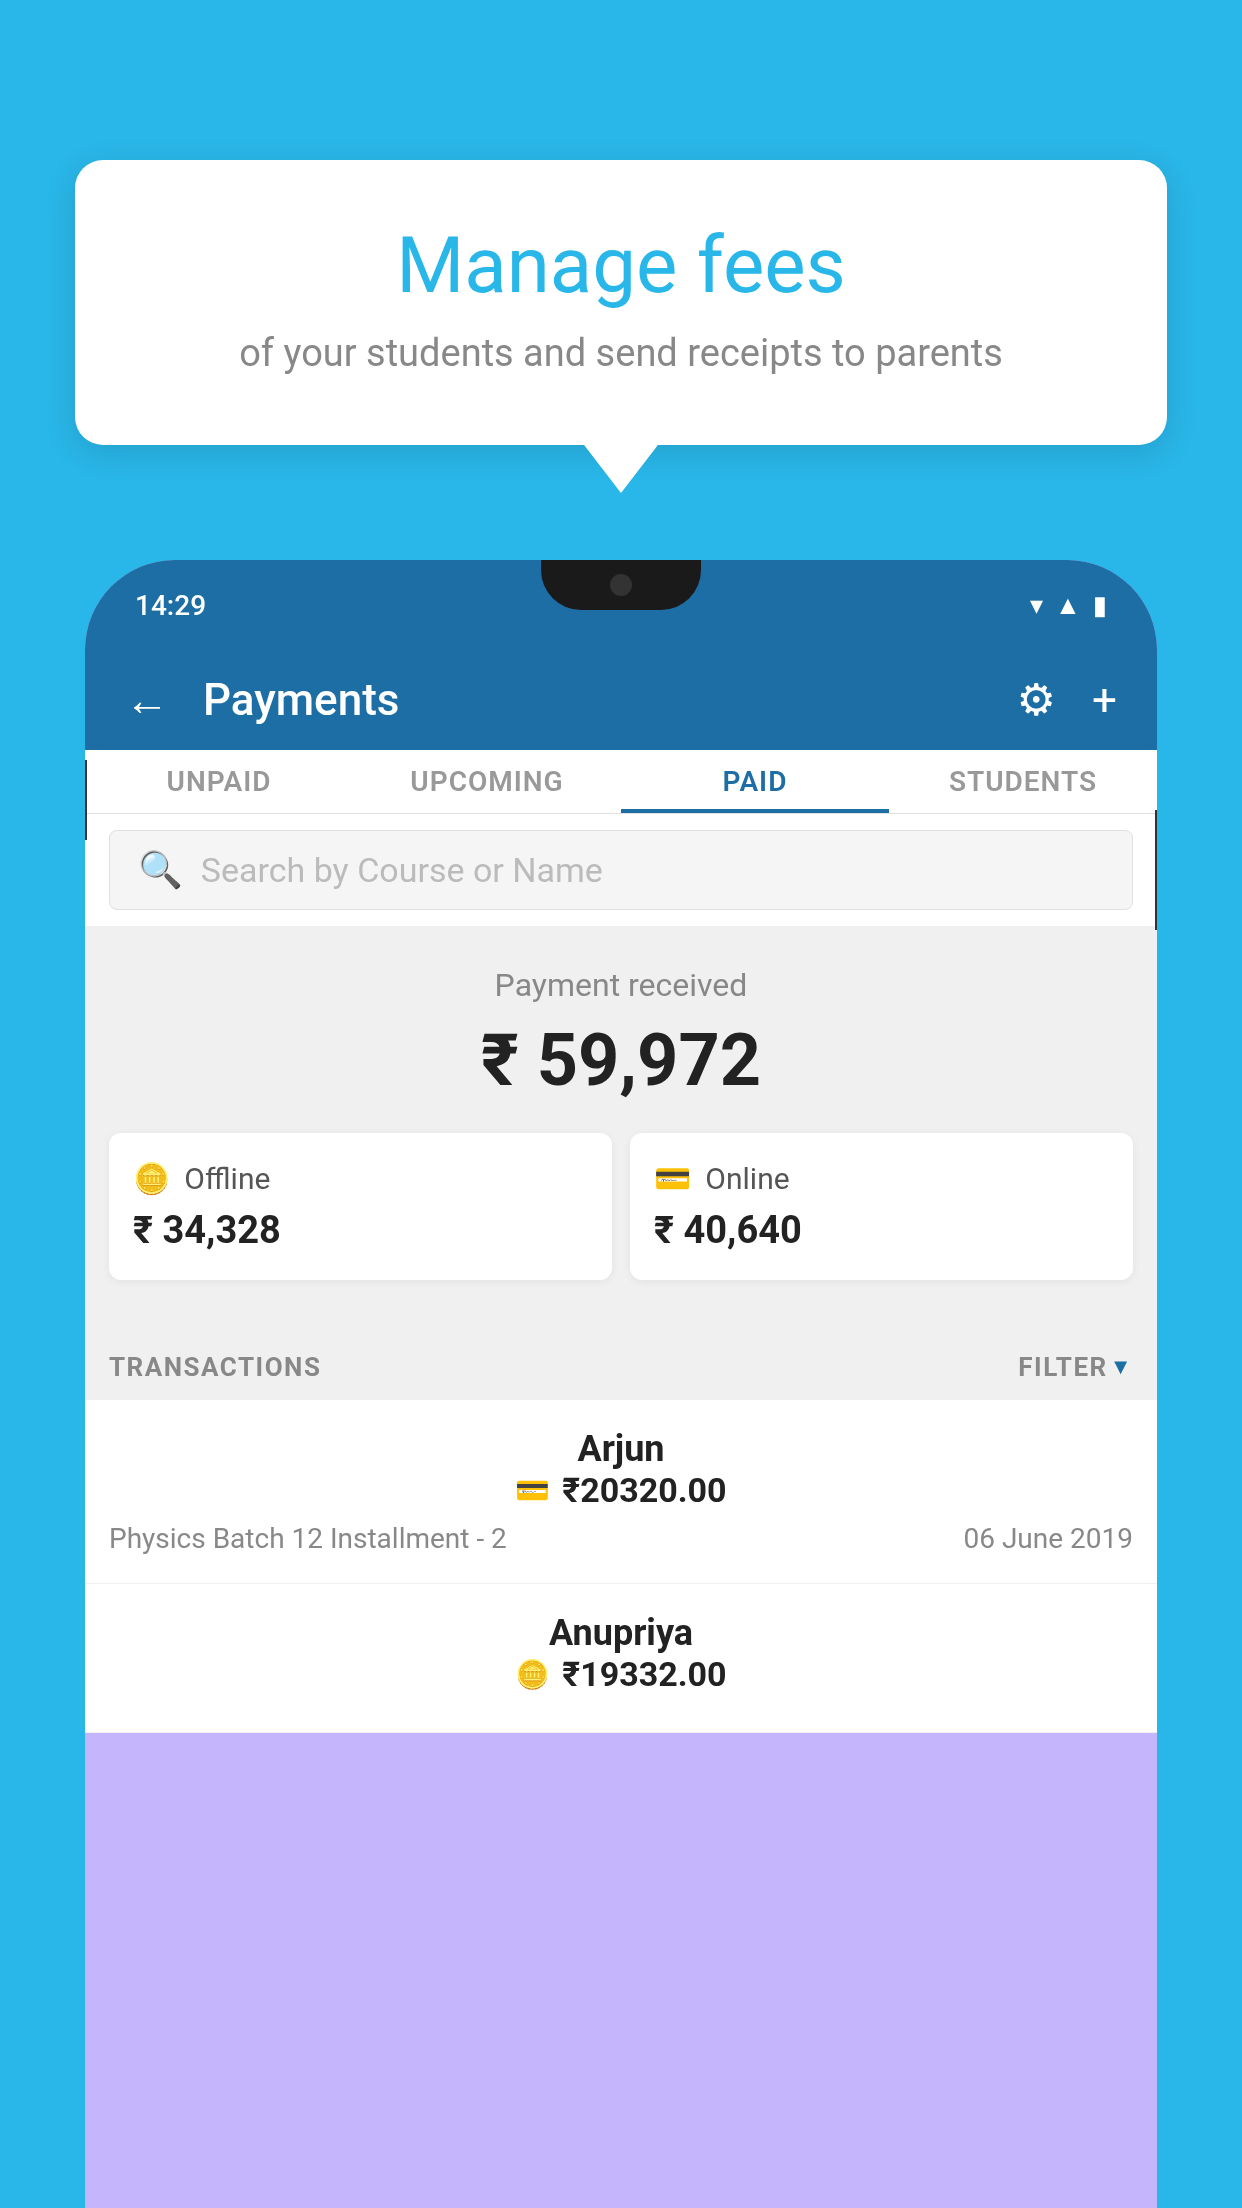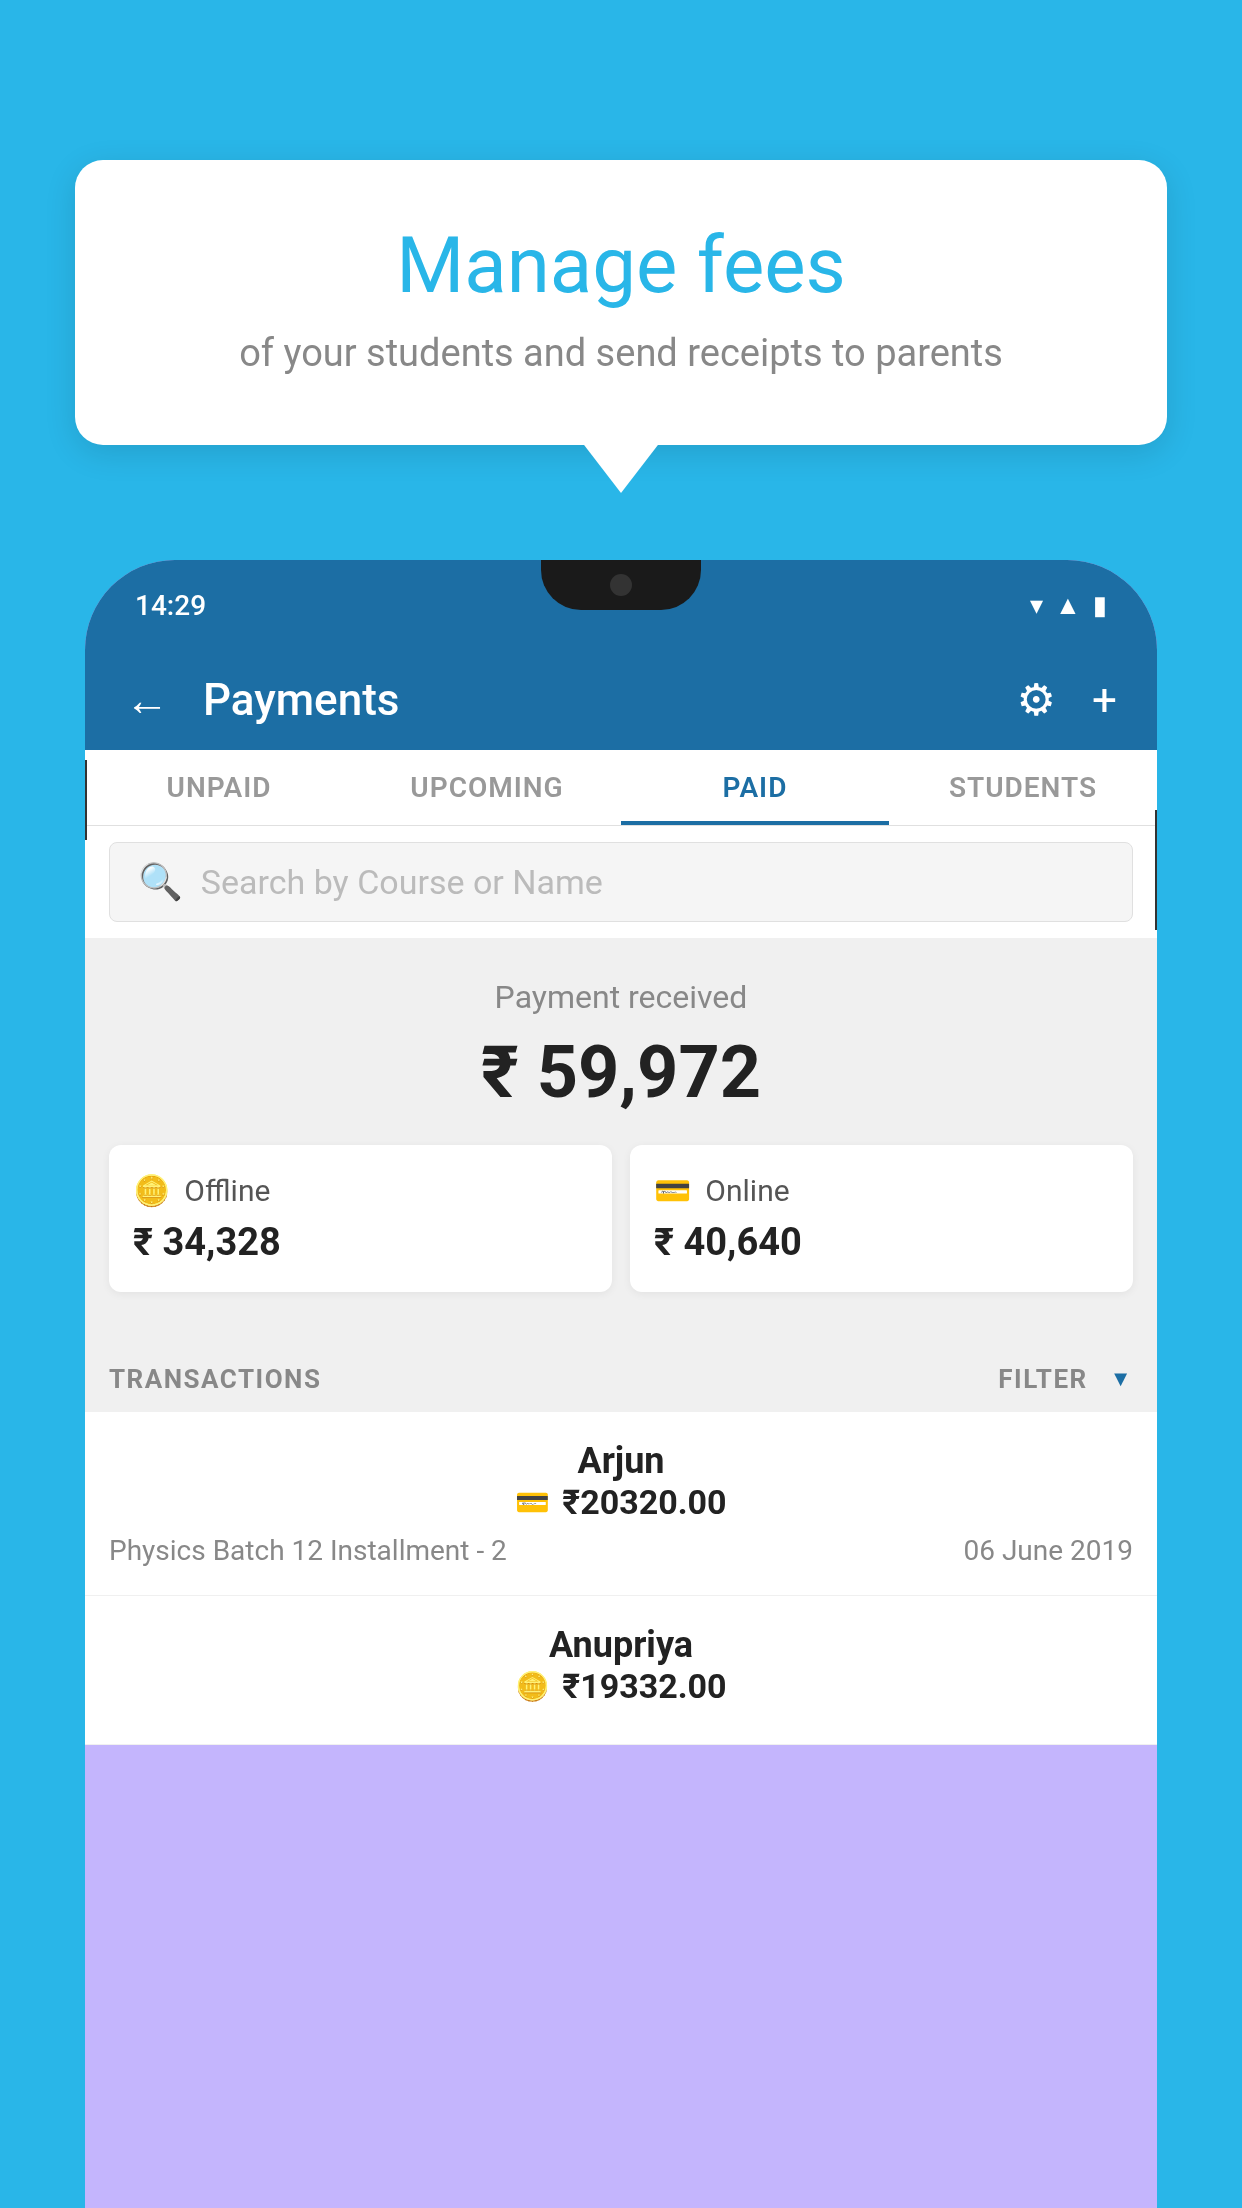--- a/index.html
+++ b/index.html
@@ -138,21 +138,21 @@
       color: white;
       font-size: 44px;
       cursor: pointer;
     }
 
     
     .tabs-bar {
       background: white;
       display: flex;
       border-bottom: 1px solid #e0e0e0;
-      height: 76px;
+      height: 64px;
       text-align: center;
     }
     .tab {
       flex: 1;
       display: flex;
       align-items: center;
       justify-content: center;
       font-size: 28px;
       font-weight: 600;
       color: #999;
@@ -263,21 +263,21 @@
     .transactions-label {
       font-size: 26px;
       font-weight: 700;
       color: #888;
       letter-spacing: 1.5px;
       text-transform: uppercase;
     }
     .filter-btn {
       display: flex;
       align-items: center;
-      gap: 22px;
+      gap: 2px;
       font-size: 26px;
       font-weight: 700;
       color: #888;
       letter-spacing: 1.5px;
       text-transform: uppercase;
       cursor: pointer;
     }
     .filter-triangle {
       color: #1c6ea4;
       font-size: 22px;

